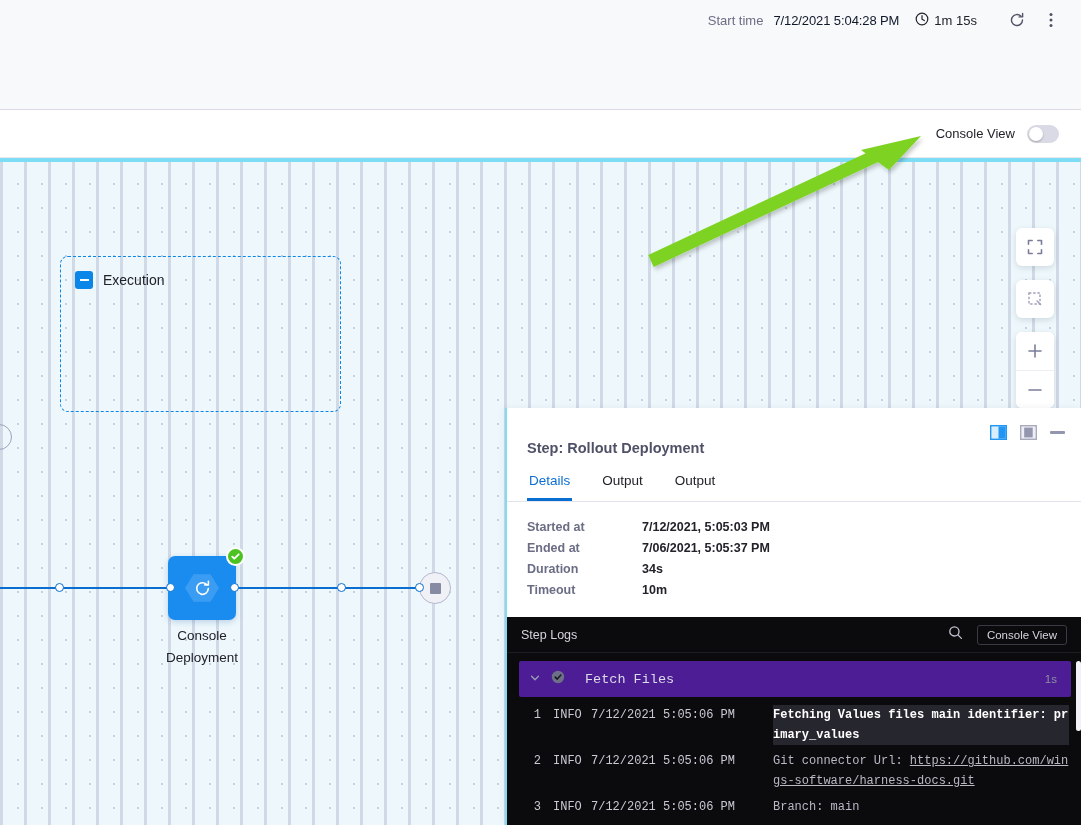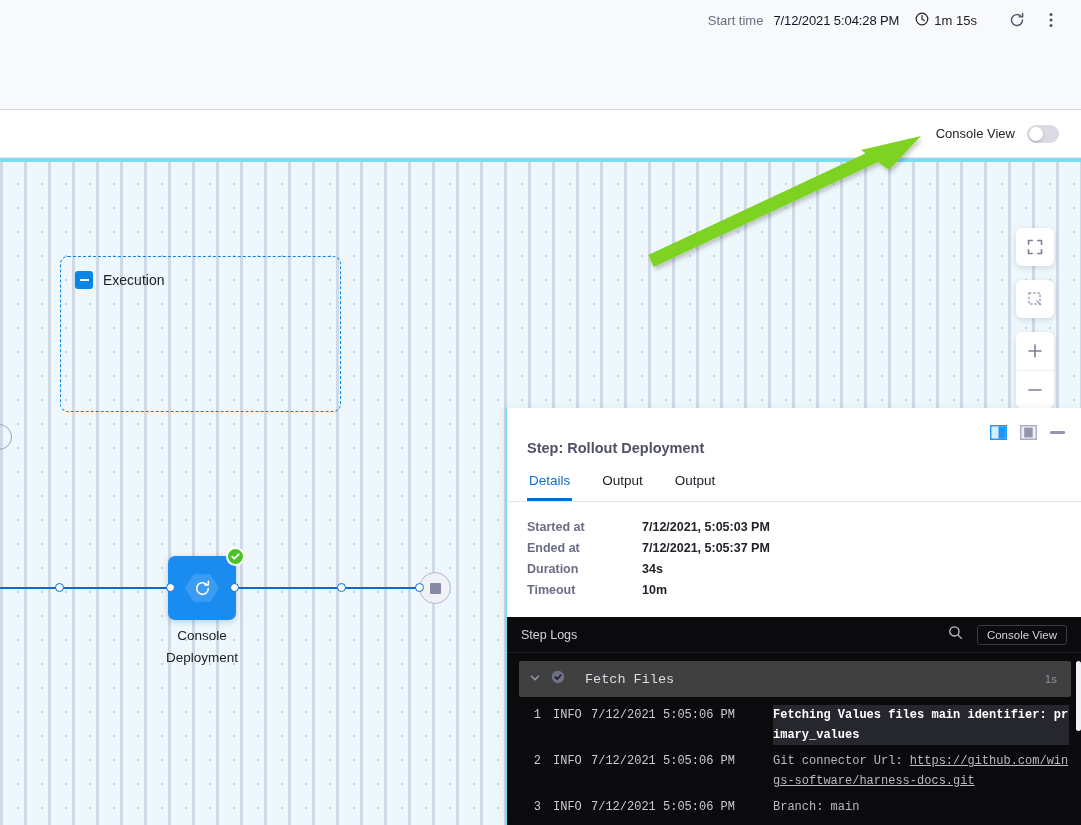--- a/index.html
+++ b/index.html
@@ -183,21 +183,21 @@
   }
   .logs-title { font-size: 12.5px; color: #d4d4dd; }
   .logs-head-right { margin-left: auto; display: flex; align-items: center; gap: 14px; }
   .console-view-btn {
     border: 1px solid #3a3a46; border-radius: 3px; color: #d4d4dd;
     font-size: 11.5px; padding: 3px 9px; cursor: pointer; background: transparent;
     font-family: "Liberation Sans", sans-serif;
   }
 
   .log-section {
-    margin: 8px 12px 0 12px; background: #404040; height: 36px;
+    margin: 8px 12px 0 12px; background: #4c1d95; height: 36px;
     display: flex; align-items: center; padding: 0 14px 0 10px; border-radius: 2px;
     cursor: pointer;
   }
   .log-section .chev { color: #9a9cb0; font-size: 12px; margin-right: 10px; }
   .log-section .sect-name {
     font-family: "Liberation Mono", monospace; font-size: 13.5px; color: #dcdce6; margin-left: 20px;
   }
   .log-section .sect-time { margin-left: auto; font-size: 11.5px; color: #8e90a3; }
 
   .log-lines { padding: 8px 0 0 0; font-family: "Liberation Mono", monospace; font-size: 12px; }
@@ -365,21 +365,21 @@
       <div class="tab">Output</div>
     </div>
 
     <div class="details-body">
       <div class="detail-row">
         <span class="detail-key">Started at</span>
         <span class="detail-val">7/12/2021, 5:05:03 PM</span>
       </div>
       <div class="detail-row">
         <span class="detail-key">Ended at</span>
-        <span class="detail-val">7/12/2021, 5:05:37 PM</span>
+        <span class="detail-val">7/06/2021, 5:05:37 PM</span>
       </div>
       <div class="detail-row">
         <span class="detail-key">Duration</span>
         <span class="detail-val">34s</span>
       </div>
       <div class="detail-row">
         <span class="detail-key">Timeout</span>
         <span class="detail-val">10m</span>
       </div>
     </div>

